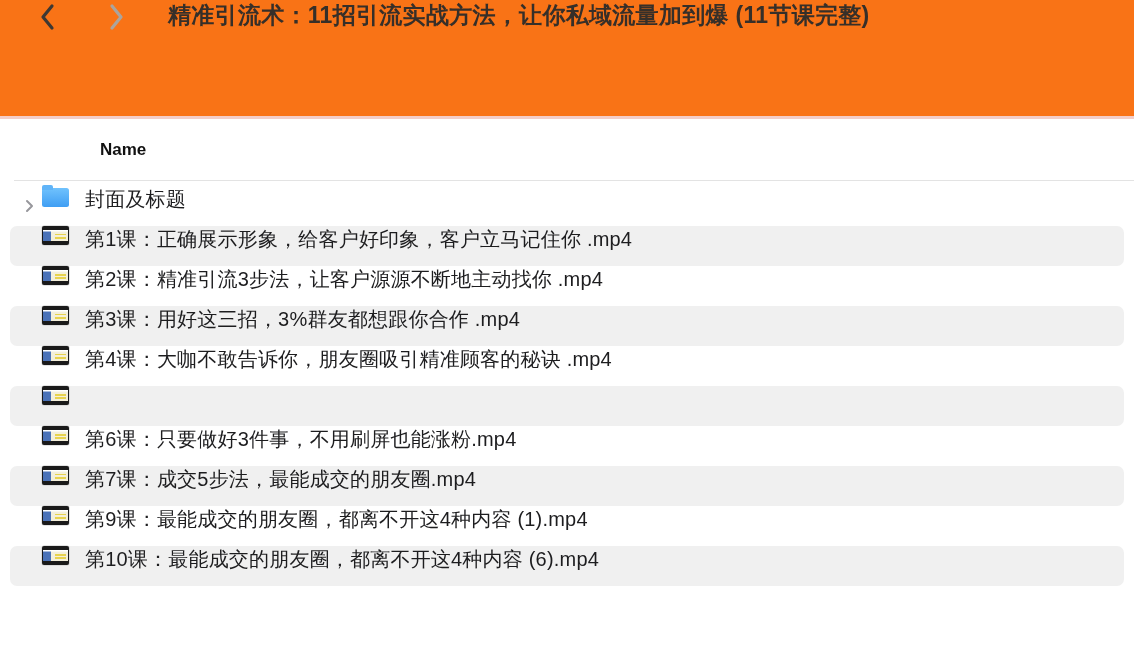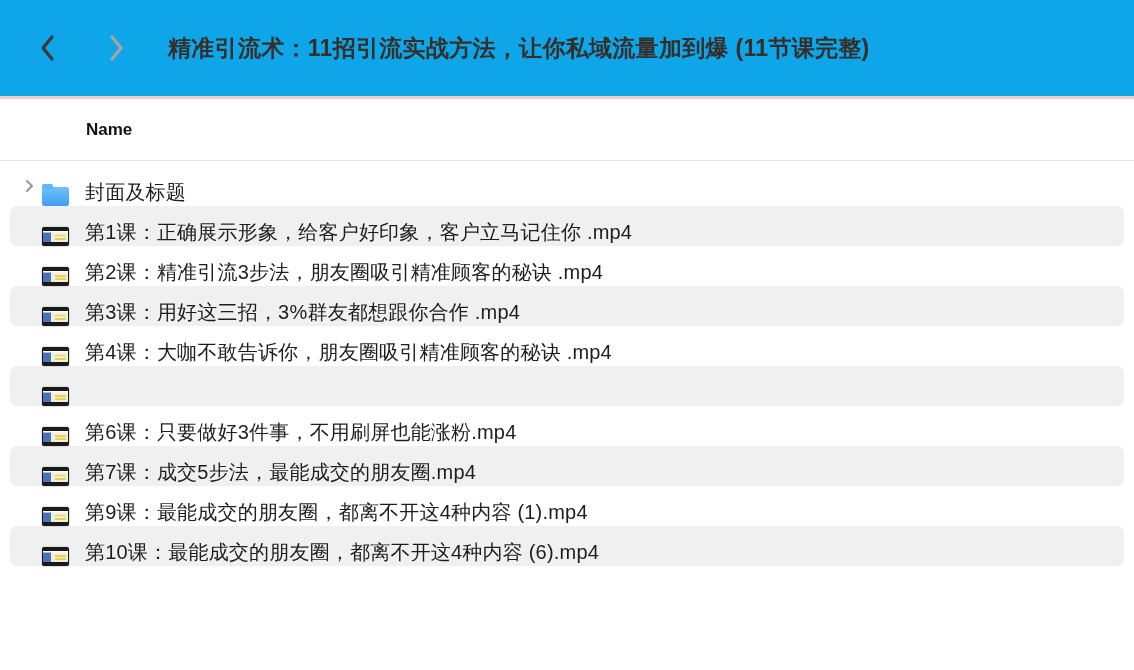--- a/index.html
+++ b/index.html
@@ -3,46 +3,47 @@
 <meta charset="utf-8">
 <style>
   html,body{margin:0;padding:0;}
   body{
     width:1134px;height:670px;overflow:hidden;background:#ffffff;
     font-family:"Liberation Sans","DejaVu Sans",sans-serif;
     -webkit-font-smoothing:antialiased;
   }
   
   .titlebar{
-    height:96px;background:#0ea5e9;display:flex;align-items:center;
+    height:116px;background:#f97316;display:flex;align-items:flex-start;
   }
   .nav-btn{
     width:24px;height:34px;display:flex;align-items:center;justify-content:center;
     background:none;border:none;padding:0;cursor:pointer;
   }
   .nav-btn.back{margin-left:36px;}
   .nav-btn.fwd{margin-left:44px;}
   .page-title{
     margin:0 0 0 40px;font-size:23px;font-weight:700;color:#362f29;
     letter-spacing:.3px;white-space:nowrap;
   }
   
   .accent-line{height:3px;background:#f4cdc8;}
   
   .list-header{
     height:61px;display:flex;align-items:center;background:#ffffff;
     border-bottom:1px solid #e3e3e3;
+    margin-left:14px;
   }
   .col-name{
     padding-left:86px;font-size:17px;font-weight:700;color:#111111;cursor:default;
   }
   
   .file-list{margin-top:5px;}
   .row{
-    height:40px;margin:0 10px;padding-left:6px;display:flex;align-items:flex-end;
+    height:40px;margin:0 10px;padding-left:6px;display:flex;align-items:flex-start;
     border-radius:7px;
   }
   .row:nth-child(even){background:#f0f0f0;}
   .disc{
     width:26px;height:40px;display:flex;align-items:center;justify-content:center;
     flex:0 0 26px;
   }
   .icon{flex:0 0 27px;}
   
   .folder-icon{
@@ -108,21 +109,21 @@
 
   <div class="row">
     <span class="disc"></span>
     <span class="icon file-icon"></span>
     <span class="label">第1课：正确展示形象，给客户好印象，客户立马记住你 .mp4</span>
   </div>
 
   <div class="row">
     <span class="disc"></span>
     <span class="icon file-icon"></span>
-    <span class="label">第2课：精准引流3步法，朋友圈吸引精准顾客的秘诀 .mp4</span>
+    <span class="label">第2课：精准引流3步法，让客户源源不断地主动找你 .mp4</span>
   </div>
 
   <div class="row">
     <span class="disc"></span>
     <span class="icon file-icon"></span>
     <span class="label">第3课：用好这三招，3%群友都想跟你合作 .mp4</span>
   </div>
 
   <div class="row">
     <span class="disc"></span>

